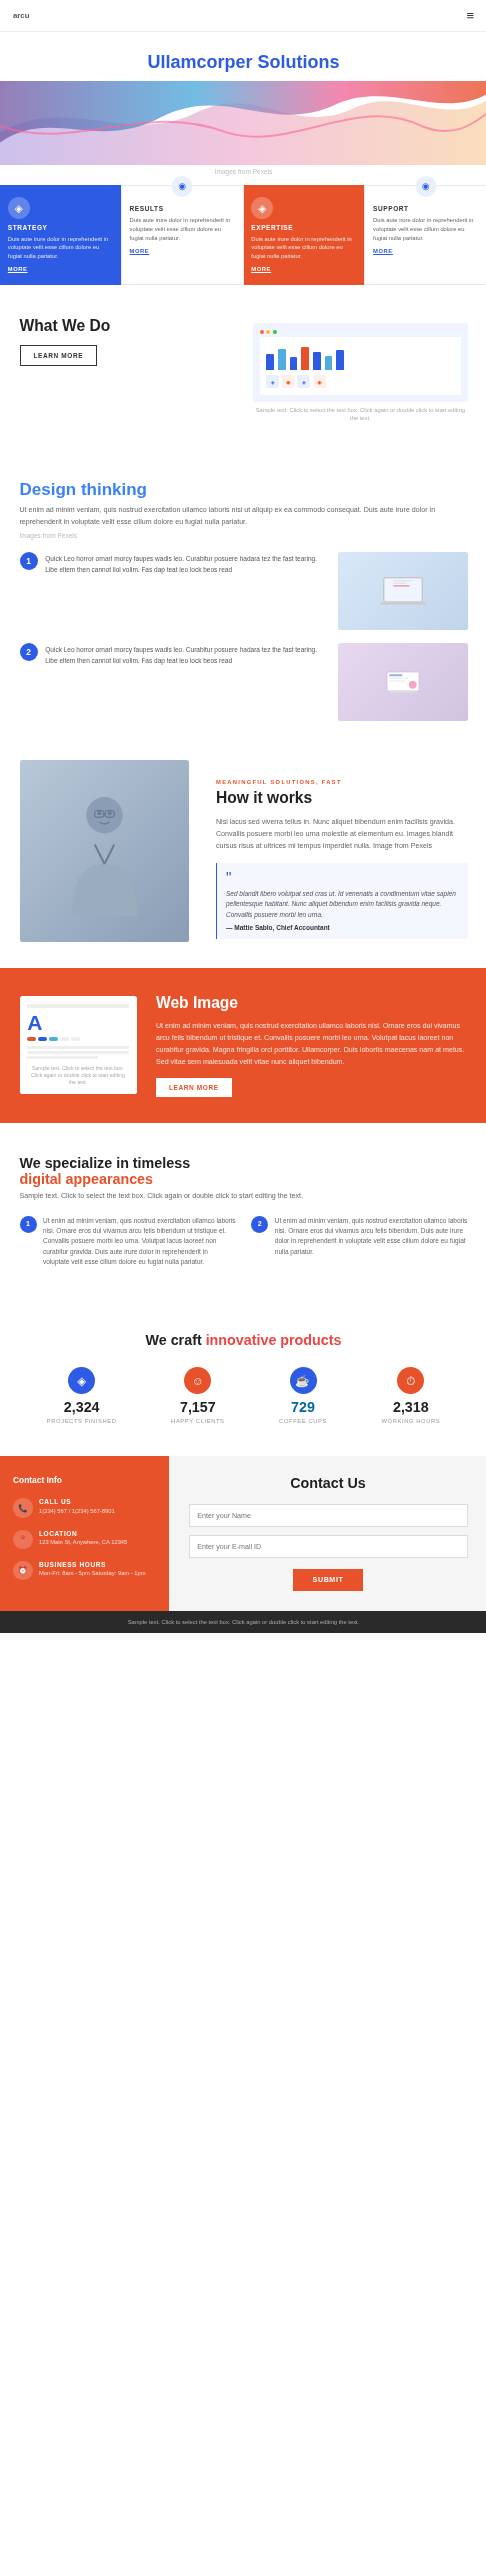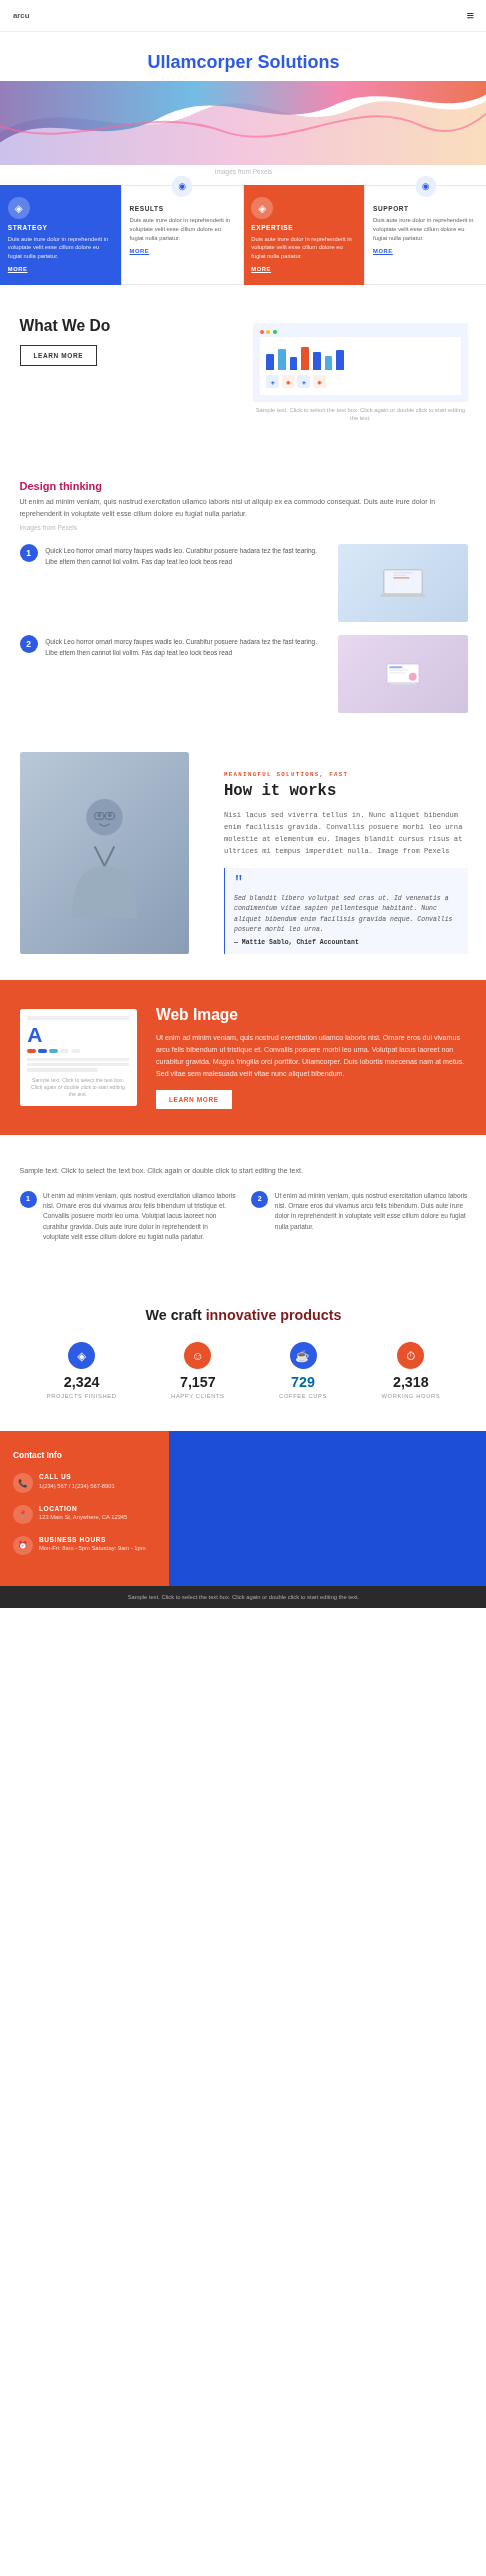--- a/index.html
+++ b/index.html
@@ -113,21 +113,21 @@
             <div style="width:13px; height:13px; background:#fef0e8; border-radius:1.9px; display:flex; align-items:center; justify-content:center; font-size:5.2px; color:#e8522a;">◉</div>
           </div>
         </div>
       </div>
       <p style="font-size:5.8px; color:#aaa; margin-top:3.9px; text-align:center; line-height:1.4;">Sample text. Click to select the text box. Click again or double click to start editing the text.</p>
     </div>
   </div>
 </div>
 
 <div style="padding:26px 19.5px; background:#fff;">
-  <h2 style="font-size:11px; font-weight:700; margin-bottom:5.2px; color:#be185d;">Design thinking</h2>
+  <h2 style="font-size:17px; font-weight:700; margin-bottom:5.2px; color:#3b82f6;">Design thinking</h2>
   <p style="font-size:7.1px; color:#666; margin-bottom:3.9px; line-height:1.6;">Ut enim ad minim veniam, quis nostrud exercitation ullamco laboris nisi ut aliquip ex ea commodo consequat. Duis aute irure dolor in reprehenderit in voluptate velit esse cillum dolore eu fugiat nulla pariatur.</p>
   <p style="font-size:6.5px; color:#bbb; margin-bottom:13px;">Images from Pexels</p>
 
   <div style="display:flex; gap:13px; margin-bottom:13px; align-items:flex-start;">
     <div style="flex:1;">
       <div style="display:flex; gap:7.8px; align-items:flex-start;">
         <div style="width:18px; height:18px; border-radius:50%; background:#2d5be3; color:#fff; display:flex; align-items:center; justify-content:center; font-weight:700; font-size:8.4px; flex-shrink:0;">1</div>
         <p style="font-size:6.5px; line-height:1.6; color:#555; padding-top:2.6px;">Quick Leo horror ornarI morcy faupes wadis leo. Curabitur posuere hadara tez the fast tearing. Libe eltem then cannot liol volim. Fas dap teat leo lock beos read</p>
       </div>
     </div>
@@ -157,21 +157,21 @@
         <rect x="19" y="19" width="20" height="3" rx="1" fill="#2d5be3" opacity="0.5"></rect>
         <rect x="19" y="24" width="30" height="2" rx="1" fill="#eee"></rect>
         <rect x="19" y="28" width="25" height="2" rx="1" fill="#eee"></rect>
         <circle cx="55" cy="35" r="6" fill="#f06a9c" opacity="0.6"></circle>
         <rect x="20" y="44" width="40" height="3" rx="1" fill="#ddd"></rect>
       </svg>
     </div>
   </div>
 </div>
 
-<div style="display:flex; gap:16px; background:#fff; padding:0 0 26px 19.5px;font-family:Liberation Mono, monospace;">
+<div style="display:flex; gap:8px; background:#fff; padding:0 0 26px 19.5px;">
 
   <div style="width:169px; flex-shrink:0; background:linear-gradient(135deg,#b8c8d8,#8a9db5); min-height:182px; border-radius:2.6px; overflow:hidden; display:flex; align-items:center; justify-content:center; margin-right:19.5px;">
     <svg width="91" height="130" viewBox="0 0 140 200">
 
       <circle cx="70" cy="45" r="28" fill="#8a9db5"></circle>
       <path d="M20,200 Q20,120 70,120 Q120,120 120,200 Z" fill="#9aadbe"></path>
 
       <circle cx="62" cy="42" r="3" fill="#6a7d8e"></circle>
       <circle cx="78" cy="42" r="3" fill="#6a7d8e"></circle>
       <path d="M62,55 Q70,62 78,55" fill="none" stroke="#6a7d8e" stroke-width="2"></path>
@@ -214,41 +214,45 @@
     <p style="font-size:5.2px; color:#aaa; margin-top:5.2px; text-align:center; line-height:1.4;">Sample text. Click to select the text box. Click again or double click to start editing the text.</p>
   </div>
   <div style="flex:1;">
     <h2 style="font-size:15.6px; font-weight:700; color:#fff; margin-bottom:7.8px;">Web Image</h2>
     <p style="font-size:7.1px; line-height:1.7; color:rgba(255,255,255,0.85); margin-bottom:10.4px;">Ut enim ad minim veniam, quis nostrud exercitation ullamco laboris nisi. Ornare eros dui vivamus arcu felis bibendum ut tristique et. Convallis posuere morbi leo urna. Volutpat lacus laoreet non curabitur gravida. Magna fringilla orci porttitor. Ullamcorper. Duis lobortis maecenas nam at metus. Sed vitae sem malesuada velit vitae nunc aliquet bibendum.</p>
     <button style="padding:5.8px 13px; background:#fff; color:#e8522a; font-size:6.5px; font-weight:700; letter-spacing:0.6px; text-transform:uppercase; cursor:pointer; border:none;">LEARN MORE</button>
   </div>
 </div>
 
 <div style="padding:32px 19.5px; background:#fff;">
+  <h2 style="font-size:14.3px; font-weight:700; color:#222; margin-bottom:5.2px;">
+    <span>We specialize in timeless</span><br>
+    <span style="color:#e8522a;">digital appearances</span>
+  </h2>
   <p style="font-size:7.1px; color:#666; margin-bottom:15.6px;">Sample text. Click to select the text box. Click again or double click to start editing the text.</p>
   <div style="display:flex; gap:15.6px;">
     <div style="flex:1; display:flex; gap:6.5px;">
       <div style="width:17px; height:17px; border-radius:50%; background:#2d5be3; color:#fff; display:flex; align-items:center; justify-content:center; font-size:7.1px; font-weight:700; flex-shrink:0;">
         <span>1</span>
       </div>
       <p style="font-size:6.5px; line-height:1.6; color:#666;">Ut enim ad minim veniam, quis nostrud exercitation ullamco laboris nisi. Ornare eros dui vivamus arcu felis bibendum ut tristique et. Convallis posuere morbi leo urna. Volutpat lacus laoreet non curabitur gravida. Duis aute irure dolor in reprehenderit in voluptate velit esse cillum dolore eu fugiat nulla pariatur.</p>
     </div>
     <div style="flex:1; display:flex; gap:6.5px;">
       <div style="width:17px; height:17px; border-radius:50%; background:#2d5be3; color:#fff; display:flex; align-items:center; justify-content:center; font-size:7.1px; font-weight:700; flex-shrink:0;">
         <span>2</span>
       </div>
       <p style="font-size:6.5px; line-height:1.6; color:#666;">Ut enim ad minim veniam, quis nostrud exercitation ullamco laboris nisi. Ornare eros dui vivamus arcu felis bibendum. Duis aute irure dolor in reprehenderit in voluptate velit esse cillum dolore eu fugiat nulla pariatur.</p>
     </div>
   </div>
 </div>
 
 <div style="padding:32px 19.5px; background:#fff; text-align:center;">
   <h2 style="font-size:14.3px; font-weight:700; color:#222; margin-bottom:19.5px;">
     <span>We craft</span>
-    <span style="color:#7f1d1d;">innovative products</span>
+    <span style="color:#ef4444;">innovative products</span>
   </h2>
   <div style="display:flex; justify-content:space-around;">
 
     <div style="text-align:center;">
       <div style="width:27px; height:27px; border-radius:50%; background:#2d5be3; color:#fff; display:flex; align-items:center; justify-content:center; font-size:11.7px; margin:0 auto 5.2px;">◈</div>
       <div style="font-size:14.3px; font-weight:700; color:#222;">2,324</div>
       <div style="font-size:5.8px; letter-spacing:0.6px; text-transform:uppercase; color:#999; margin-top:2.6px;">PROJECTS FINISHED</div>
     </div>
 
     <div style="text-align:center;">
@@ -264,21 +268,21 @@
     </div>
 
     <div style="text-align:center;">
       <div style="width:27px; height:27px; border-radius:50%; background:#e8522a; color:#fff; display:flex; align-items:center; justify-content:center; font-size:11.7px; margin:0 auto 5.2px;">⏱</div>
       <div style="font-size:14.3px; font-weight:700; color:#222;">2,318</div>
       <div style="font-size:5.8px; letter-spacing:0.6px; text-transform:uppercase; color:#999; margin-top:2.6px;">WORKING HOURS</div>
     </div>
   </div>
 </div>
 
-<div style="display:flex; background:#1d4ed8;">
+<div style="display:flex; background:#7dd3fc;">
 
   <div style="background:#e8522a; width:169px; padding:19.5px 13px; flex-shrink:0;">
     <h3 style="color:#fff; font-size:8.4px; font-weight:700; margin-bottom:13px;">Contact Info</h3>
 
     <div style="display:flex; gap:6.5px; margin-bottom:11.7px; align-items:flex-start;">
       <div style="width:19.5px; height:19.5px; border-radius:50%; background:rgba(255,255,255,0.2); display:flex; align-items:center; justify-content:center; font-size:7.8px; color:#fff; flex-shrink:0;">📞</div>
       <div>
         <h5 style="font-size:6.5px; font-weight:700; color:#fff; margin-bottom:1.3px; letter-spacing:0.6px; text-transform:uppercase;">CALL US</h5>
         <p style="font-size:5.8px; color:rgba(255,255,255,0.8); line-height:1.5;">1(234) 567 / 1(234) 567-8901</p>
       </div>
@@ -295,18 +299,30 @@
     <div style="display:flex; gap:6.5px; margin-bottom:11.7px; align-items:flex-start;">
       <div style="width:19.5px; height:19.5px; border-radius:50%; background:rgba(255,255,255,0.2); display:flex; align-items:center; justify-content:center; font-size:7.8px; color:#fff; flex-shrink:0;">⏰</div>
       <div>
         <h5 style="font-size:6.5px; font-weight:700; color:#fff; margin-bottom:1.3px; letter-spacing:0.6px; text-transform:uppercase;">BUSINESS HOURS</h5>
         <p style="font-size:5.8px; color:rgba(255,255,255,0.8); line-height:1.5;">Mon-Fri: 8am - 5pm
 Saturday: 9am - 1pm</p>
       </div>
     </div>
   </div>
 
+  <div style="flex:1; padding:19.5px 19.5px; background:#f5f5f5;">
+    <h2 style="font-size:14.3px; font-weight:700; color:#222; margin-bottom:13px; text-align:center;">Contact Us</h2>
+    <div style="margin-bottom:7.8px;">
+      <input type="text" style="width: 100%; padding: 6.5px 7.8px; border: 0.6px solid rgb(221, 221, 221); font-size: 7.1px; background: rgb(255, 255, 255); outline: none;" placeholder="Enter your Name">
+    </div>
+    <div style="margin-bottom:10.4px;">
+      <input type="email" style="width: 100%; padding: 6.5px 7.8px; border: 0.6px solid rgb(221, 221, 221); font-size: 7.1px; background: rgb(255, 255, 255); outline: none;" placeholder="Enter your E-mail ID">
+    </div>
+    <div style="text-align:center;">
+      <button style="background:#e8522a; color:#fff; border:none; padding:7.1px 19.5px; font-size:7.1px; font-weight:700; letter-spacing:0.6px; text-transform:uppercase; cursor:pointer;">SUBMIT</button>
+    </div>
+  </div>
 </div>
 
 <div style="background:#2a2a2a; padding:7.8px 13px; text-align:center;">
   <p style="font-size:5.8px; color:#aaa;">Sample text. Click to select the text box. Click again or double click to start editing the text.</p>
 </div>
 
 
 </body></html>

